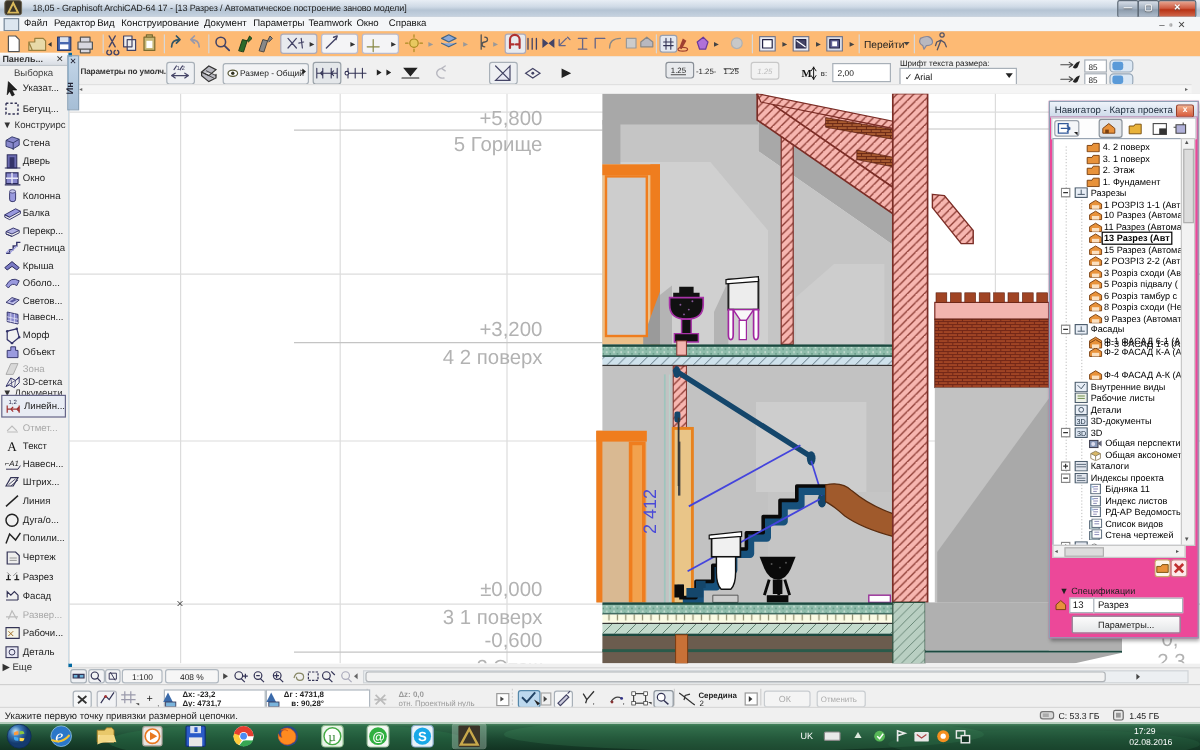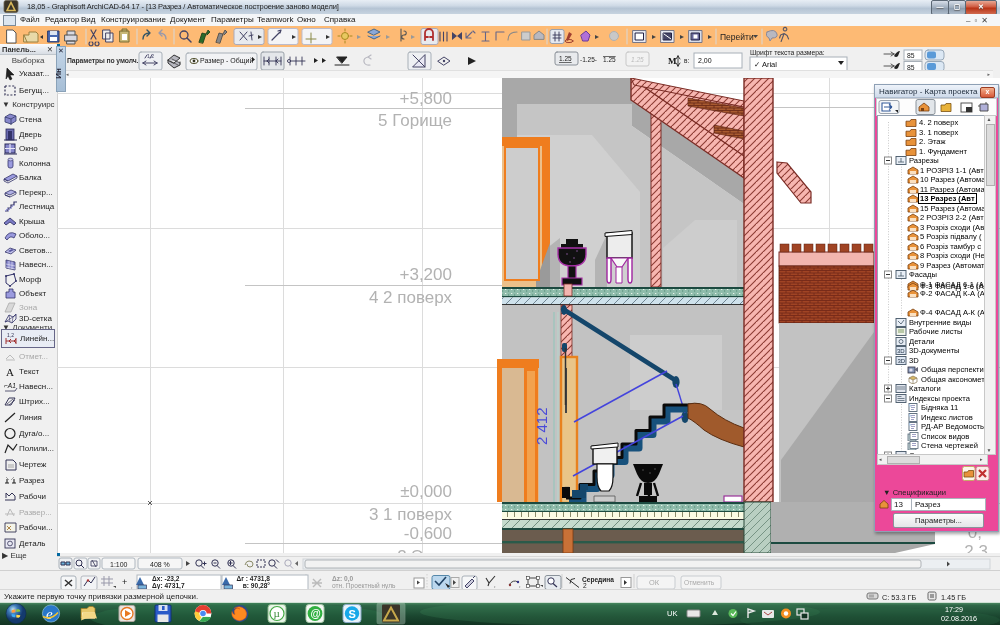--- a/index.html
+++ b/index.html
@@ -453,21 +453,21 @@
       <svg width="15" height="15">
         <path d="M2,10 h4 m3,0 h4 M4,10 v-4 m7,4 v-4" stroke="#222" stroke-width="1.1"></path>
         <path d="M3,4 l3,3 m5,-3 l-3,3" stroke="#888" stroke-width="0.8"></path>
       </svg>
       <span class="tx">Разрез</span>
     </div>
  <div class="titem" style="top:445px">
       <svg width="15" height="15">
         <path d="M2,11 h10 m-9,-2 v-5 l3,3 3,-3 3,3 v4" fill="none" stroke="#335" stroke-width="1"></path>
       </svg>
-      <span class="tx">Рабочи</span>
+      <span class="tx">Фасад</span>
     </div>
  <div class="titem tgray" style="top:461px">
       <svg width="15" height="15">
         <path d="M4,11 l3,-7 4,7 m-9,-2 h10" stroke="#bbb" stroke-width="1" fill="none"></path>
       </svg>
       <span class="tx">Развер...</span>
     </div>
  <div class="titem" style="top:476px">
       <svg width="15" height="15">
         <path d="M2,3 h11 v9 h-11 z" fill="#f4f4e8" stroke="#335" stroke-width="0.9"></path>

